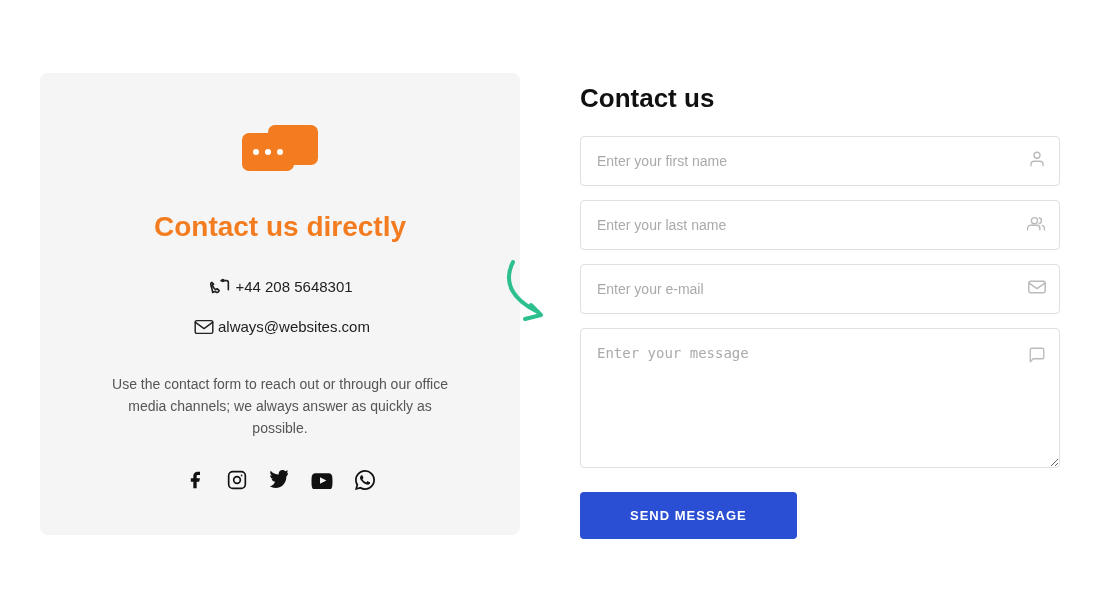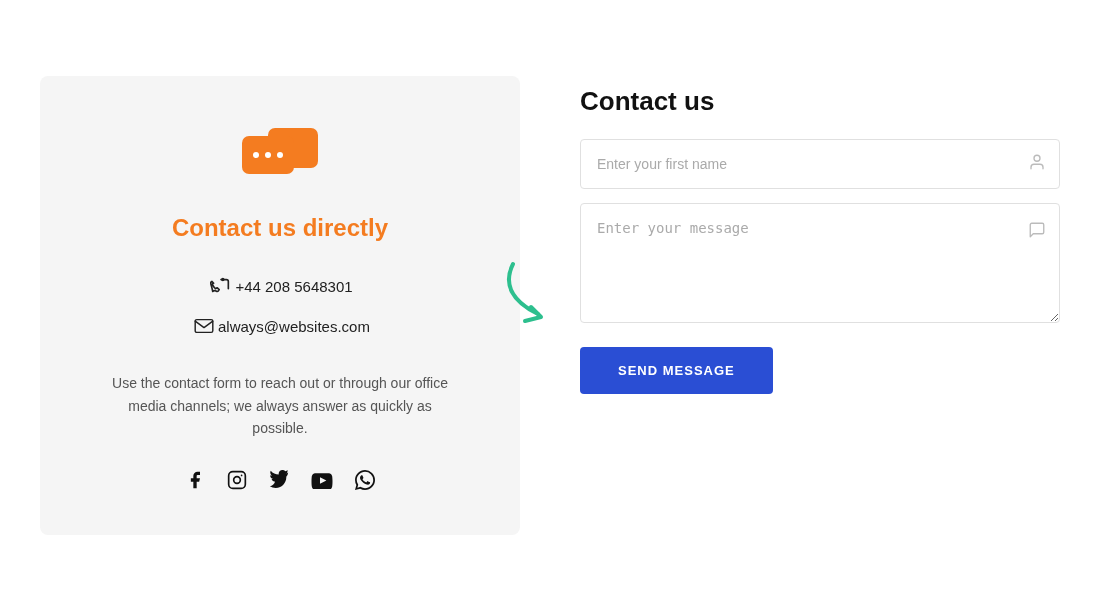--- a/index.html
+++ b/index.html
@@ -32,21 +32,21 @@
       position: relative;
     }
     .chat-icon-wrapper {
       margin-bottom: 20px;
       position: relative;
     }
     .chat-icon-svg {
       display: block;
     }
     .contact-title {
-      font-size: 24px;
+      font-size: 28px;
       font-weight: 700;
       color: #111;
       margin-bottom: 30px;
       margin-top: 10px;
     }
     .contact-title span {
       color: #f47c20;
     }
     .contact-detail {
       display: flex;
@@ -104,42 +104,42 @@
       color: #333;
       background: #fff;
       outline: none;
       resize: vertical;
     }
     .form-field input::placeholder,
     .form-field textarea::placeholder {
       color: #aaa;
     }
     .form-field textarea {
-      height: 120px;
+      height: 140px;
       padding-top: 16px;
     }
     .field-icon {
       position: absolute;
       right: 14px;
       top: 50%;
       transform: translateY(-50%);
       color: #bbb;
       font-size: 16px;
       pointer-events: none;
     }
     .field-icon-textarea {
       top: 18px;
       transform: none;
     }
     .send-btn {
       background: #2a4ed4;
       color: #fff;
       border: none;
       border-radius: 4px;
-      padding: 16px 38px;
+      padding: 16px 50px;
       font-size: 13px;
       font-weight: 700;
       letter-spacing: 1px;
       cursor: pointer;
       margin-top: 6px;
       text-transform: uppercase;
     }
   </style>
 </head>
 <body>
@@ -239,22 +239,42 @@
       <input type="text" placeholder="Enter your first name" style="">
       <span class="field-icon">
         <svg width="18" height="18" viewBox="0 0 24 24" fill="none" stroke="#bbb" stroke-width="1.8" stroke-linecap="round" stroke-linejoin="round">
           <path d="M20 21v-2a4 4 0 0 0-4-4H8a4 4 0 0 0-4 4v2"></path>
           <circle cx="12" cy="7" r="4"></circle>
         </svg>
       </span>
     </div>
 
     
-
-    
+    <div class="form-field">
+      <input type="text" placeholder="Enter your last name" style="">
+      <span class="field-icon">
+        <svg width="20" height="18" viewBox="0 0 26 20" fill="none" stroke="#bbb" stroke-width="1.8" stroke-linecap="round" stroke-linejoin="round">
+          <path d="M18 19v-2a4 4 0 0 0-4-4H6a4 4 0 0 0-4 4v2"></path>
+          <circle cx="11" cy="7" r="4"></circle>
+          <path d="M24 19v-2a4 4 0 0 0-3-3.87"></path>
+          <path d="M17 3.13a4 4 0 0 1 0 7.75"></path>
+        </svg>
+      </span>
+    </div>
+
+    
+    <div class="form-field">
+      <input type="email" placeholder="Enter your e-mail" style="">
+      <span class="field-icon">
+        <svg width="18" height="14" viewBox="0 0 22 16" fill="none" stroke="#bbb" stroke-width="1.8" stroke-linecap="round" stroke-linejoin="round">
+          <rect x="1" y="1" width="20" height="14" rx="2"></rect>
+          <path d="M1 3l10 7 10-7"></path>
+        </svg>
+      </span>
+    </div>
 
     
     <div class="form-field">
       <textarea placeholder="Enter your message" style=""></textarea>
       <span class="field-icon field-icon-textarea">
         <svg width="18" height="18" viewBox="0 0 24 24" fill="none" stroke="#bbb" stroke-width="1.8" stroke-linecap="round" stroke-linejoin="round">
           <path d="M21 15a2 2 0 0 1-2 2H7l-4 4V5a2 2 0 0 1 2-2h14a2 2 0 0 1 2 2z"></path>
         </svg>
       </span>
     </div>

